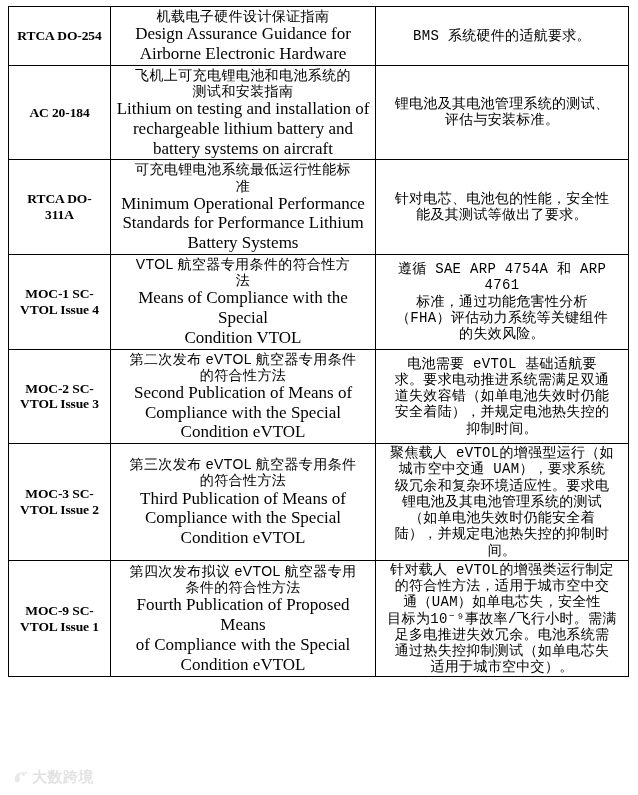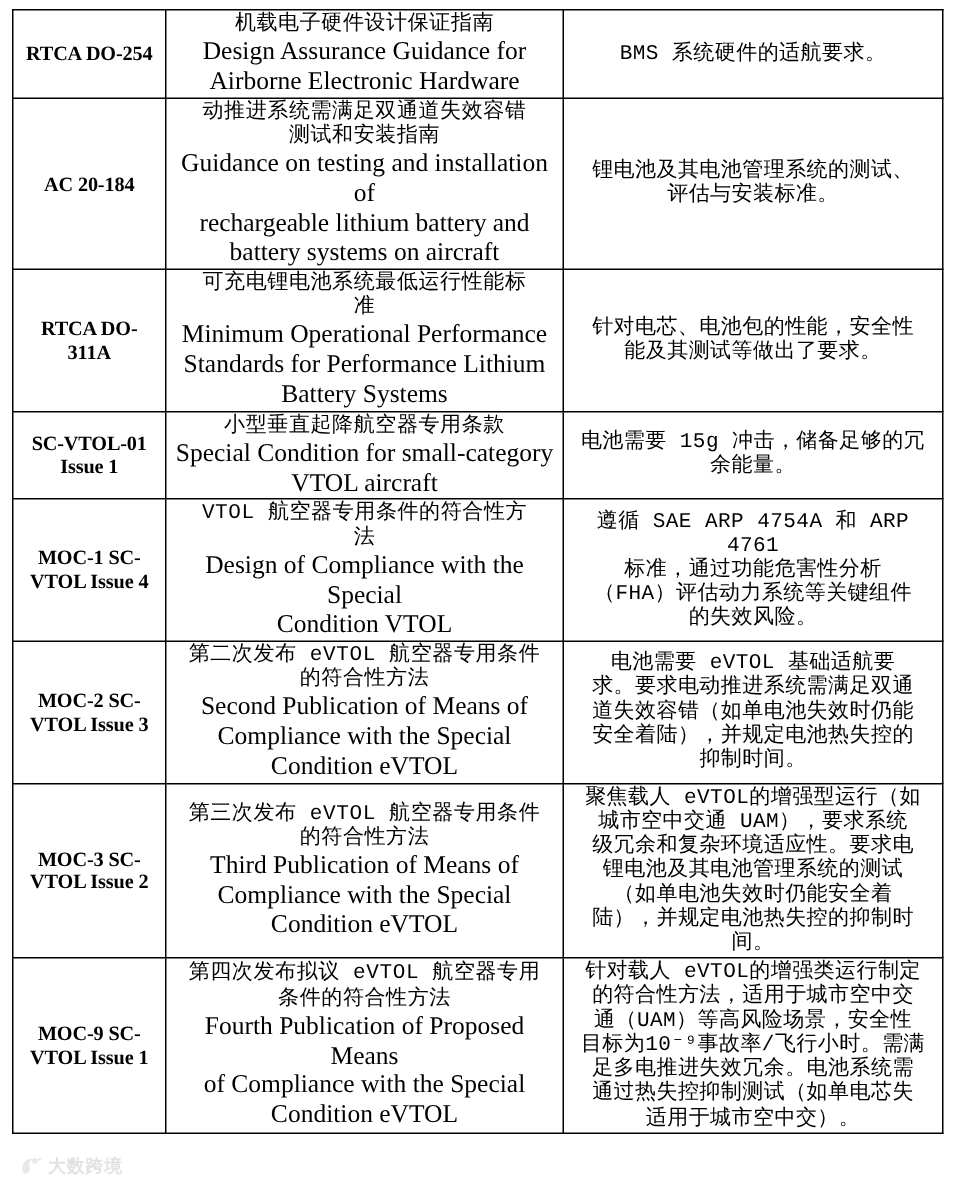--- a/index.html
+++ b/index.html
@@ -49,21 +49,21 @@
     font-weight: bold;
     font-size: 13.5px;
     letter-spacing: -0.1px;
     font-family: Liberation Serif, serif;
   }
 
   .cell-title {
     font-size: 14.5px;
   }
   .cell-title .zh {
-    font-family: Liberation Mono, monospace;
+    font-family: Liberation Sans, sans-serif;
     font-size: 14px;
     letter-spacing: 0.4px;
   }
   .cell-title .en {
     font-family: Liberation Serif, serif;
     font-size: 17px;
   }
 
   .cell-desc {
     font-size: 14px;
@@ -89,21 +89,21 @@
   }
   .watermark .wm-logo {
     width: 17px;
     height: 17px;
     position: relative;
     flex: 0 0 auto;
   }
   .watermark .wm-logo svg { display: block; }
   .watermark .wm-text {
     font-family: "DejaVu Sans", "Liberation Sans", sans-serif;
-    font-size: 12px;
+    font-size: 15px;
     font-weight: bold;
     color: #7d7d7d;
     letter-spacing: 0.5px;
     white-space: nowrap;
   }
 </style>
 </head>
 <body>
 
 <div class="page">
@@ -128,23 +128,23 @@
         <td class="cell-desc">
           <span class="line">BMS 系统硬件的适航要求。</span>
         </td>
       </tr>
 
       <tr>
         <td class="cell-id">
             <span class="line">AC 20-184</span>
           </td>
         <td class="cell-title">
-          <span class="line zh">动推进系统需满足双通道失效容错</span>
+          <span class="line zh">飞机上可充电锂电池和电池系统的</span>
           <span class="line zh">测试和安装指南</span>
-          <span class="line en">Guidance on testing and installation of</span>
+          <span class="line en">Lithium on testing and installation of</span>
           <span class="line en">rechargeable lithium battery and</span>
           <span class="line en">battery systems on aircraft</span>
         </td>
         <td class="cell-desc">
           <span class="line">锂电池及其电池管理系统的测试、</span>
           <span class="line">评估与安装标准。</span>
         </td>
       </tr>
 
       <tr>
@@ -157,43 +157,29 @@
           <span class="line en">Minimum Operational Performance</span>
           <span class="line en">Standards for Performance Lithium</span>
           <span class="line en">Battery Systems</span>
         </td>
         <td class="cell-desc">
           <span class="line">针对电芯、电池包的性能，安全性</span>
           <span class="line">能及其测试等做出了要求。</span>
         </td>
       </tr>
 
-      <tr>
-        <td class="cell-id">
-            <span class="line">SC-VTOL-01 Issue 1</span>
-          </td>
-        <td class="cell-title">
-          <span class="line zh">小型垂直起降航空器专用条款</span>
-          <span class="line en">Special Condition for small-category</span>
-          <span class="line en">VTOL aircraft</span>
-        </td>
-        <td class="cell-desc">
-          <span class="line">电池需要 15g 冲击，储备足够的冗</span>
-          <span class="line">余能量。</span>
-        </td>
-      </tr>
 
       <tr>
         <td class="cell-id">
             <span class="line">MOC-1 SC-VTOL Issue 4</span>
           </td>
         <td class="cell-title">
           <span class="line zh">VTOL 航空器专用条件的符合性方</span>
           <span class="line zh">法</span>
-          <span class="line en">Design of Compliance with the Special</span>
+          <span class="line en">Means of Compliance with the Special</span>
           <span class="line en">Condition VTOL</span>
         </td>
         <td class="cell-desc">
           <span class="line">遵循 SAE ARP 4754A 和 ARP 4761</span>
           <span class="line">标准，通过功能危害性分析</span>
           <span class="line">（FHA）评估动力系统等关键组件</span>
           <span class="line">的失效风险。</span>
         </td>
       </tr>
 
@@ -246,21 +232,21 @@
         <td class="cell-title">
           <span class="line zh">第四次发布拟议 eVTOL 航空器专用</span>
           <span class="line zh">条件的符合性方法</span>
           <span class="line en">Fourth Publication of Proposed Means</span>
           <span class="line en">of Compliance with the Special</span>
           <span class="line en">Condition eVTOL</span>
         </td>
         <td class="cell-desc">
           <span class="line">针对载人 eVTOL的增强类运行制定</span>
           <span class="line">的符合性方法，适用于城市空中交</span>
-          <span class="line">通（UAM）等高风险场景，安全性</span>
+          <span class="line">通（UAM）如单电芯失，安全性</span>
           <span class="line">目标为10⁻⁹事故率/飞行小时。需满</span>
           <span class="line">足多电推进失效冗余。电池系统需</span>
           <span class="line">通过热失控抑制测试（如单电芯失</span>
           <span class="line">适用于城市空中交）。</span>
         </td>
       </tr>
 
     </tbody>
   </table>
 

